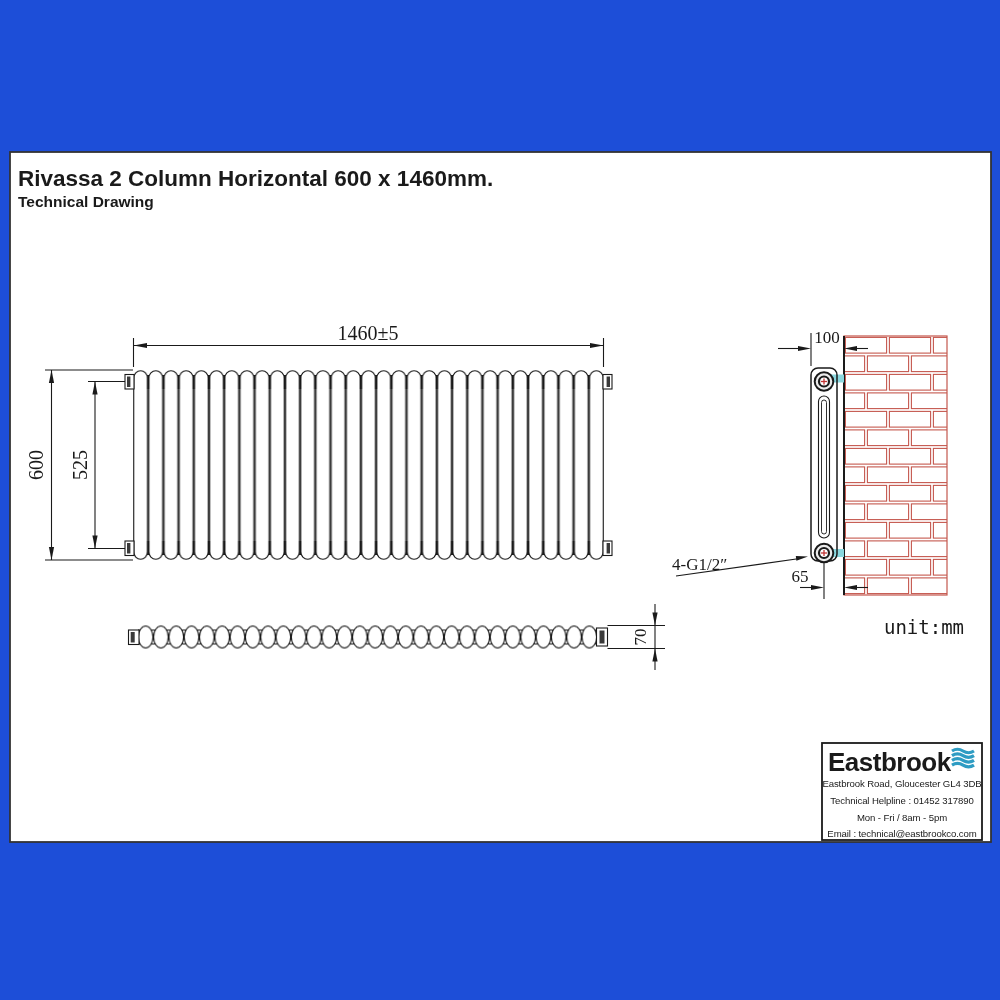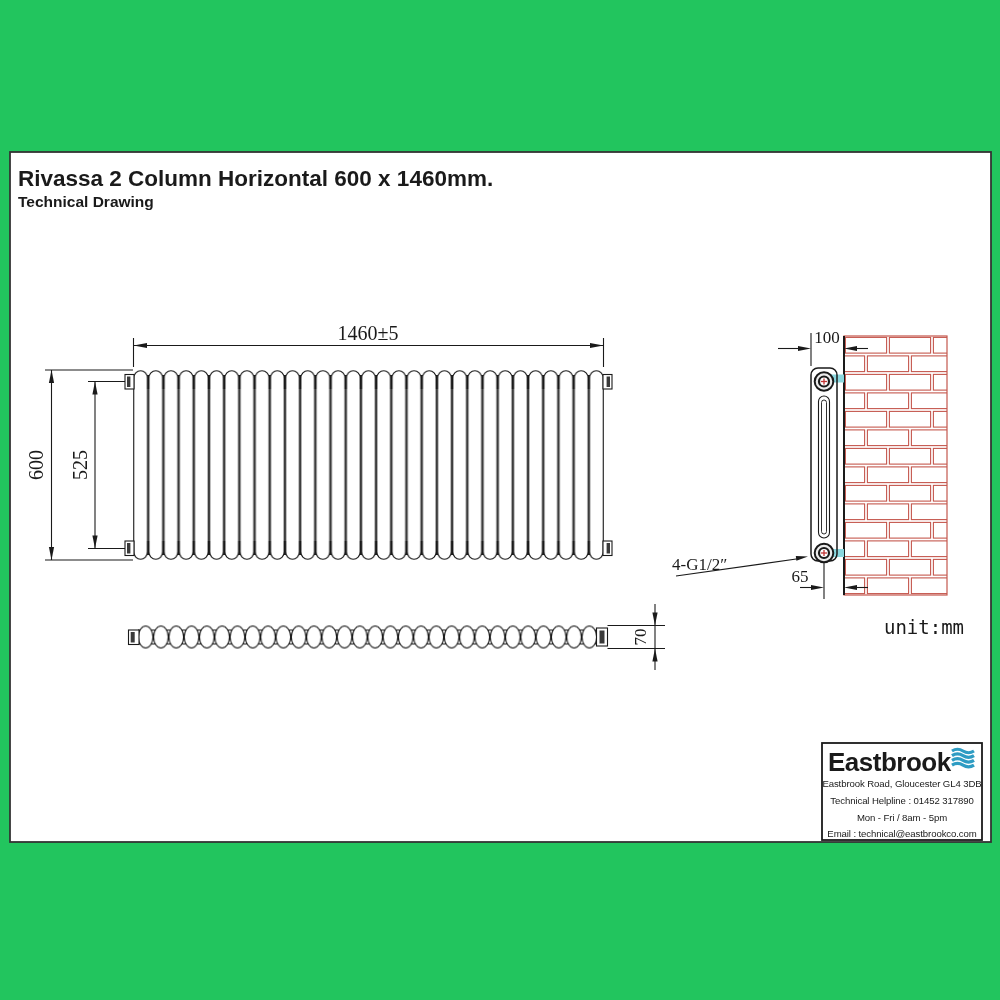--- a/index.html
+++ b/index.html
@@ -1,16 +1,16 @@
 <!DOCTYPE html>
 <html><head>
 <meta charset="utf-8">
 <style>
   html,body{margin:0;padding:0;background:#fff;}
-  #stage{position:relative;width:1000px;height:1000px;background:#22c55e;overflow:hidden;}
+  #stage{position:relative;width:1000px;height:1000px;background:#1d4ed8;overflow:hidden;}
   svg{position:absolute;left:0;top:0;}
   text{fill:#1a1a1a;}
   .t-title{font-family:"Liberation Sans",sans-serif;font-weight:bold;font-size:22.5px;}
   .t-sub{font-family:"Liberation Sans",sans-serif;font-weight:bold;font-size:15.5px;}
   .t-dim{font-family:"Liberation Serif",serif;font-size:20px;}
   .t-dim-s{font-family:"Liberation Serif",serif;font-size:17px;}
   .t-unit{font-family:"DejaVu Sans Mono",monospace;font-size:19px;}
   .t-brand{font-family:"Liberation Sans",sans-serif;font-weight:bold;font-size:26px;letter-spacing:-0.5px;}
   .t-addr{font-family:"Liberation Sans",sans-serif;font-size:9.6px;letter-spacing:-0.1px;}
   .ln{stroke:#1a1a1a;stroke-width:1.1;fill:none;}

